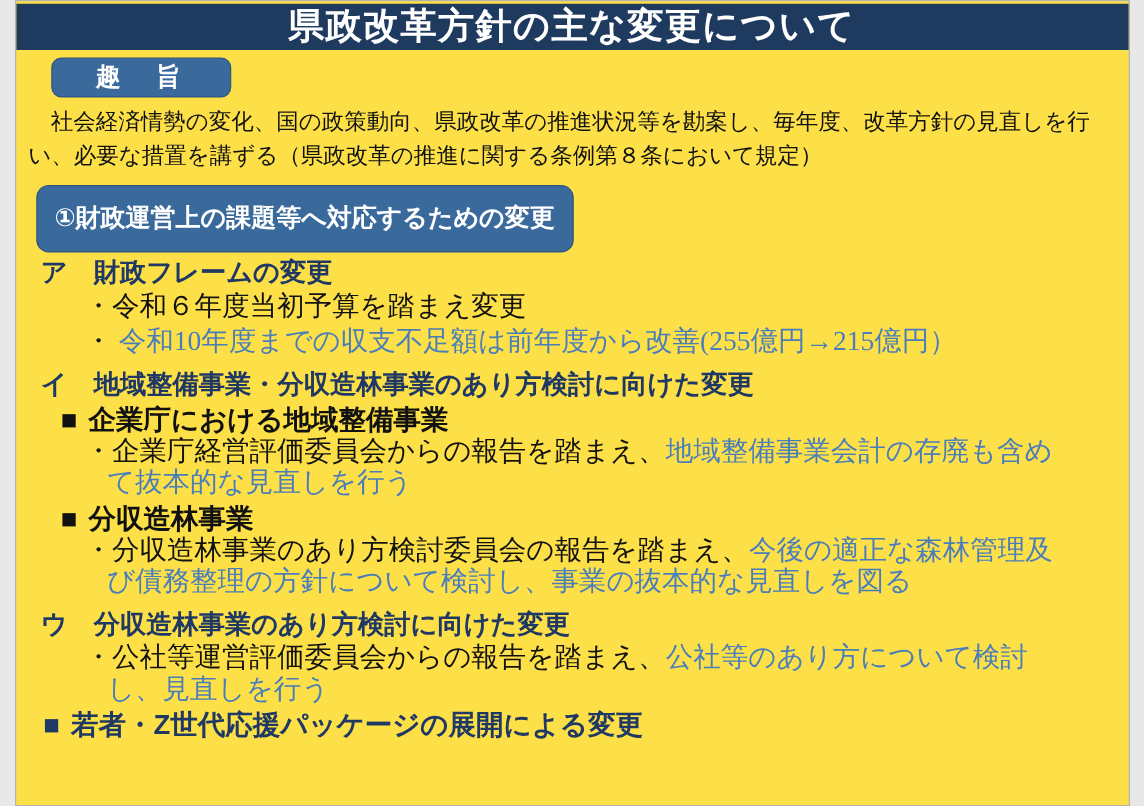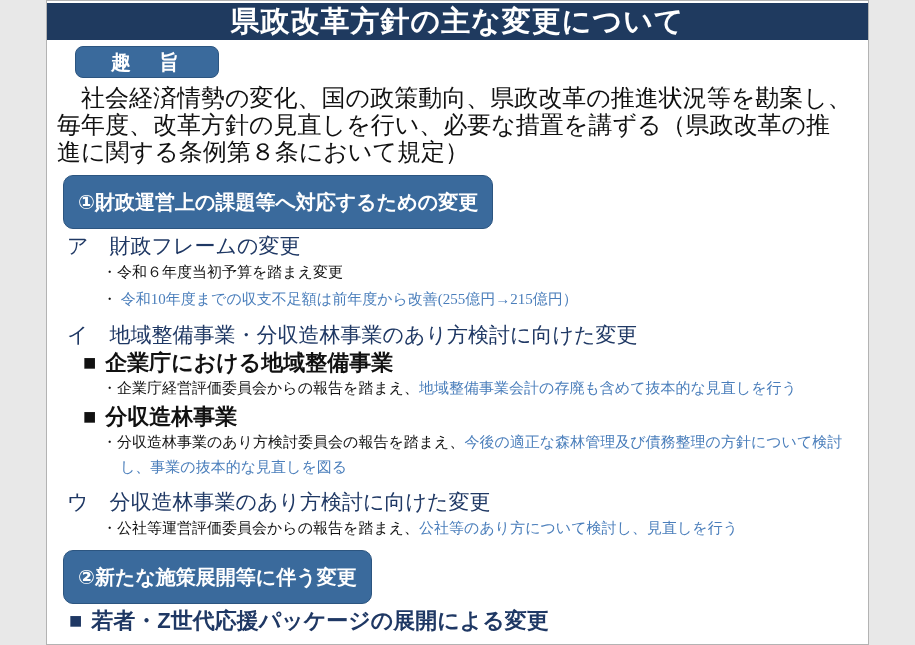--- a/index.html
+++ b/index.html
@@ -1,20 +1,20 @@
 <!DOCTYPE html>
 <html><head>
 <meta charset="utf-8">
 <style>
   html,body { margin:0; padding:0; background:#e8e8e8; }
   .slide {
     position:relative;
-    width:823px; height:645px;
+    width:892px; height:645px;
     margin:0 auto;
-    background:#ffffff;
+    background:#fde047;
     border:1px solid #b3b3b3;
     box-sizing:border-box;
     overflow:hidden;
     font-family:"Liberation Sans","DejaVu Sans",sans-serif;
     color:#111;
   }
   .titlebar {
     margin-top:2px;
     background:#1f3a5f;
     color:#ffffff;
@@ -33,56 +33,56 @@
     color:#ffffff;
     font-weight:bold;
     font-size:20px;
     line-height:24px;
     padding:3px 35px;
     border-radius:8px;
     letter-spacing:4px;
   }
   .purpose {
     margin:6px 14px 0 10px;
-    font-size:24px;
+    font-size:18px;
     line-height:27px;
     color:#111;
   }
   .pill {
     display:inline-block;
     margin:10px 0 0 16px;
     background:#3a6a9c;
     border:1px solid #2c5580;
     color:#ffffff;
     font-weight:bold;
     font-size:20px;
     line-height:24px;
     padding:14px 14px;
     border-radius:10px;
   }
   .h-kana {
     color:#1f3864;
-    font-weight:normal;
+    font-weight:bold;
     font-size:21px;
     line-height:26px;
     margin:4px 0 0 20px;
   }
   .h-kana.gap { margin-top:10px; }
   .subhead {
     font-weight:bold;
     font-size:22px;
     line-height:25px;
     margin:2px 0 0 36px;
     color:#111;
   }
   .subhead.gap { margin-top:4px; }
   .subhead.navy { color:#1f3864; margin-left:22px; }
   .subhead .square { margin-right:9px; }
   .bullet {
-    font-size:15px;
+    font-size:22px;
     line-height:25px;
     margin-left:55px;
     padding-left:18px;
     text-indent:-18px;
     max-width:762px;
     color:#111;
   }
   .bullet.gap { margin-top:3px;font-family:Liberation Serif, serif; }
   .bullet.wide { margin-left:42px; max-width:800px; }
   .hl { color:#4a7ebb; }
@@ -112,18 +112,17 @@
     <div class="bullet"><span>・企業庁経営評価委員会からの報告を踏まえ、</span><span class="hl">地域整備事業会計の存廃も含めて抜本的な見直しを行う</span></div>
 
     <div class="subhead gap"><span class="square">■</span><span>分収造林事業</span></div>
     <div class="bullet"><span>・分収造林事業のあり方検討委員会の報告を踏まえ、</span><span class="hl">今後の適正な森林管理及び債務整理の方針について検討し、事業の抜本的な見直しを図る</span></div>
 
     <div class="h-kana gap">ウ　分収造林事業のあり方検討に向けた変更</div>
     <div class="bullet"><span>・公社等運営評価委員会からの報告を踏まえ、</span><span class="hl">公社等のあり方について検討し、見直しを行う</span></div>
   </div>
 
   <div>
-    <span class="pill">②新たな施策展開等に伴う変更</span>
 
     <div class="subhead navy gap"><span class="square">■</span><span>若者・Z世代応援パッケージの展開による変更</span></div>
   </div>
 
 </div>
 
 </body></html>

